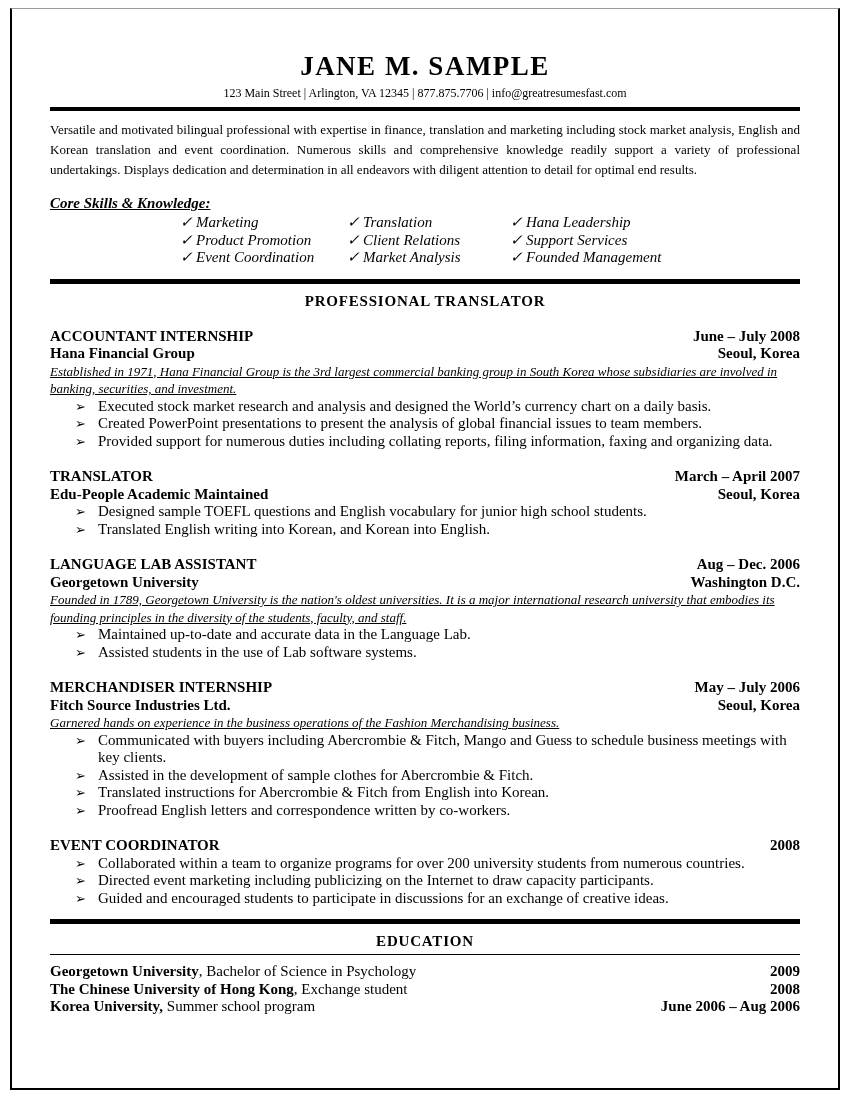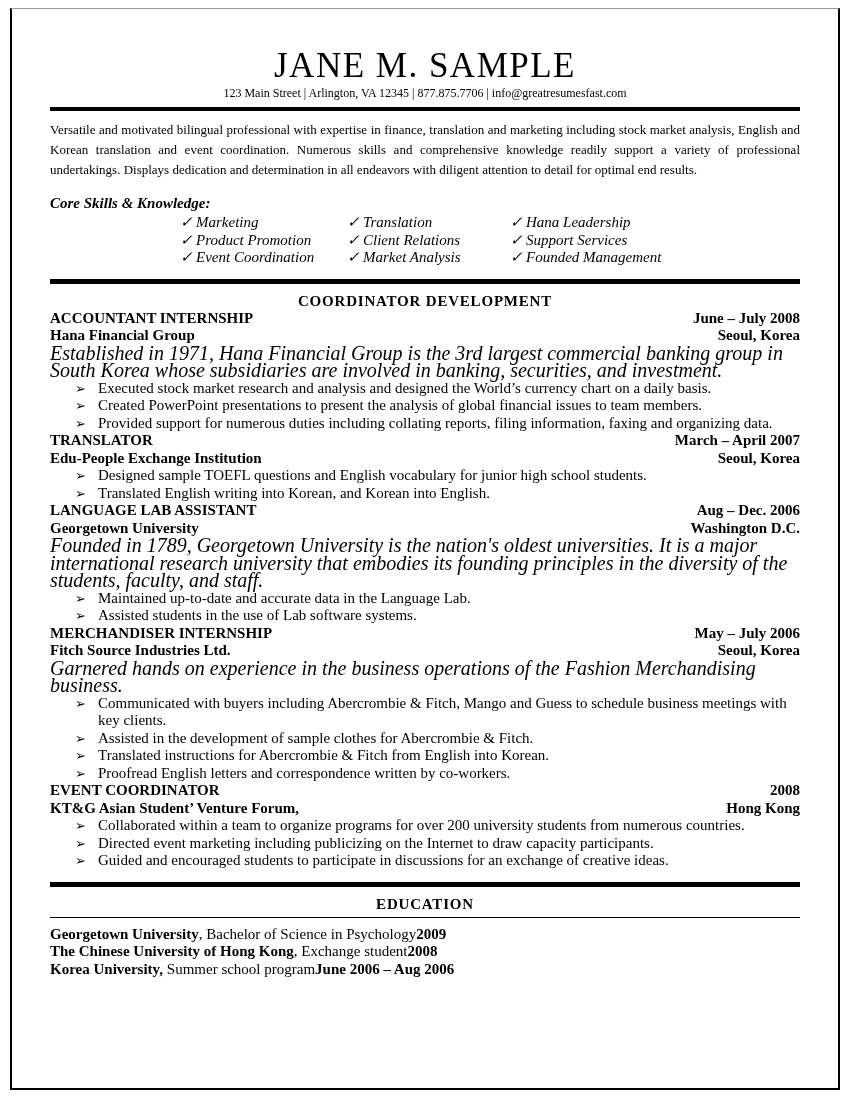--- a/index.html
+++ b/index.html
@@ -9,57 +9,57 @@
     font-family: "Liberation Serif", serif; color: #000;
   }
   .page-frame {
     position: absolute; top: 8px; left: 10px; right: 10px; bottom: 10px;
     border: 2px solid #000; border-top: 1px solid #9a9a9a;
     padding: 42px 38px 20px 38px;
     background: #fff;
     overflow: hidden;
   }
   .name {
-    text-align: center; font-size: 35px; font-weight: normal; letter-spacing: 1.5px;
+    text-align: center; font-size: 27px; font-weight: bold; letter-spacing: 1.5px;
     line-height: 30px;
   }
   .contact { text-align: center; font-size: 12px; line-height: 18px; margin-top: 3px; }
   .double-rule {
     margin-top: 5px; height: 2px;
     border-top: 3px solid #000; border-bottom: 1px solid #000;
   }
   .summary {
     margin-top: 9px; font-size: 13px; line-height: 20px; text-align: justify;
   }
   .skills-heading {
-    margin-top: 14px; font-size: 15px; font-weight: bold; font-style: italic; line-height: 18px;
+    margin-top: 14px; font-size: 15px; font-weight: bold; font-style: italic; line-height: 18px; text-decoration: underline;
   }
   .skills-grid { display: flex; padding-left: 130px; margin-top: 2px; font-style: italic; }
   .skills-col-1 { width: 167px; }
   .skills-col-2 { width: 163px; }
   .skill-item { font-size: 15px; line-height: 17.5px; }
   .check { display: inline-block; width: 16px; }
   .section-bar { margin-top: 12px; height: 5px; background: #000; }
   .section-heading {
     margin-top: 8px; text-align: center; font-size: 15px; font-weight: bold;
     letter-spacing: 0.8px; line-height: 18px;
   }
-  .job { }
+  .job { margin-top: 18px; }
   .job-row {
     display: flex; justify-content: space-between;
     font-size: 15px; font-weight: bold; line-height: 17.5px;
   }
-  .job-desc { font-size: 20px; font-style: italic; line-height: 17.5px; }
+  .job-desc { font-size: 13px; font-style: italic; line-height: 17.5px; text-decoration: underline; }
   .bullet { display: flex; padding-left: 25px; font-size: 15px; line-height: 17.5px; }
   .bullet-glyph { flex: none; width: 23px; font-size: 13px; }
   .bullet-text { flex: 1; }
   .edu-rule { margin-top: 4px; border-top: 1px solid #000; }
   .edu-block { margin-top: 8px; }
   .edu-row {
-    display: flex; 
+    display: flex; justify-content: space-between;
     font-size: 15px; line-height: 17.5px;
   }
   .edu-school { font-weight: bold; }
   .edu-dates { font-weight: bold; white-space: nowrap; }
 </style>
 </head>
 <body>
 
 <div class="page-frame">
 
@@ -82,21 +82,21 @@
       <div class="skill-item"><span class="check">✓</span><span>Market Analysis</span></div>
     </div>
     <div class="skills-col-3">
       <div class="skill-item"><span class="check">✓</span><span>Hana Leadership</span></div>
       <div class="skill-item"><span class="check">✓</span><span>Support Services</span></div>
       <div class="skill-item"><span class="check">✓</span><span>Founded Management</span></div>
     </div>
   </div>
 
   <div class="section-bar"></div>
-  <div class="section-heading">COORDINATOR DEVELOPMENT</div>
+  <div class="section-heading">PROFESSIONAL TRANSLATOR</div>
 
   <section class="job">
     <div class="job-row">
       <span>ACCOUNTANT INTERNSHIP</span>
       <span>June – July 2008</span>
     </div>
     <div class="job-row">
       <span>Hana Financial Group</span>
       <span>Seoul, Korea</span>
     </div>
@@ -114,21 +114,21 @@
         <span class="bullet-text">Provided support for numerous duties including collating reports, filing information, faxing and organizing data.</span>
       </div>
   </section>
 
   <section class="job">
     <div class="job-row">
       <span>TRANSLATOR</span>
       <span>March – April 2007</span>
     </div>
     <div class="job-row">
-      <span>Edu-People Exchange Institution</span>
+      <span>Edu-People Academic Maintained</span>
       <span>Seoul, Korea</span>
     </div>
     <div class="bullet">
         <span class="bullet-glyph">➢</span>
         <span class="bullet-text">Designed sample TOEFL questions and English vocabulary for junior high school students.</span>
       </div>
     <div class="bullet">
         <span class="bullet-glyph">➢</span>
         <span class="bullet-text">Translated English writing into Korean, and Korean into English.</span>
       </div>
@@ -179,24 +179,20 @@
     <div class="bullet">
         <span class="bullet-glyph">➢</span>
         <span class="bullet-text">Proofread English letters and correspondence written by co-workers.</span>
       </div>
   </section>
 
   <section class="job">
     <div class="job-row">
       <span>EVENT COORDINATOR</span>
       <span>2008</span>
-    </div>
-    <div class="job-row">
-      <span>KT&amp;G Asian Student’ Venture Forum,</span>
-      <span>Hong Kong</span>
     </div>
     <div class="bullet">
         <span class="bullet-glyph">➢</span>
         <span class="bullet-text">Collaborated within a team to organize programs for over 200 university students from numerous countries.</span>
       </div>
     <div class="bullet">
         <span class="bullet-glyph">➢</span>
         <span class="bullet-text">Directed event marketing including publicizing on the Internet to draw capacity participants.</span>
       </div>
     <div class="bullet">

